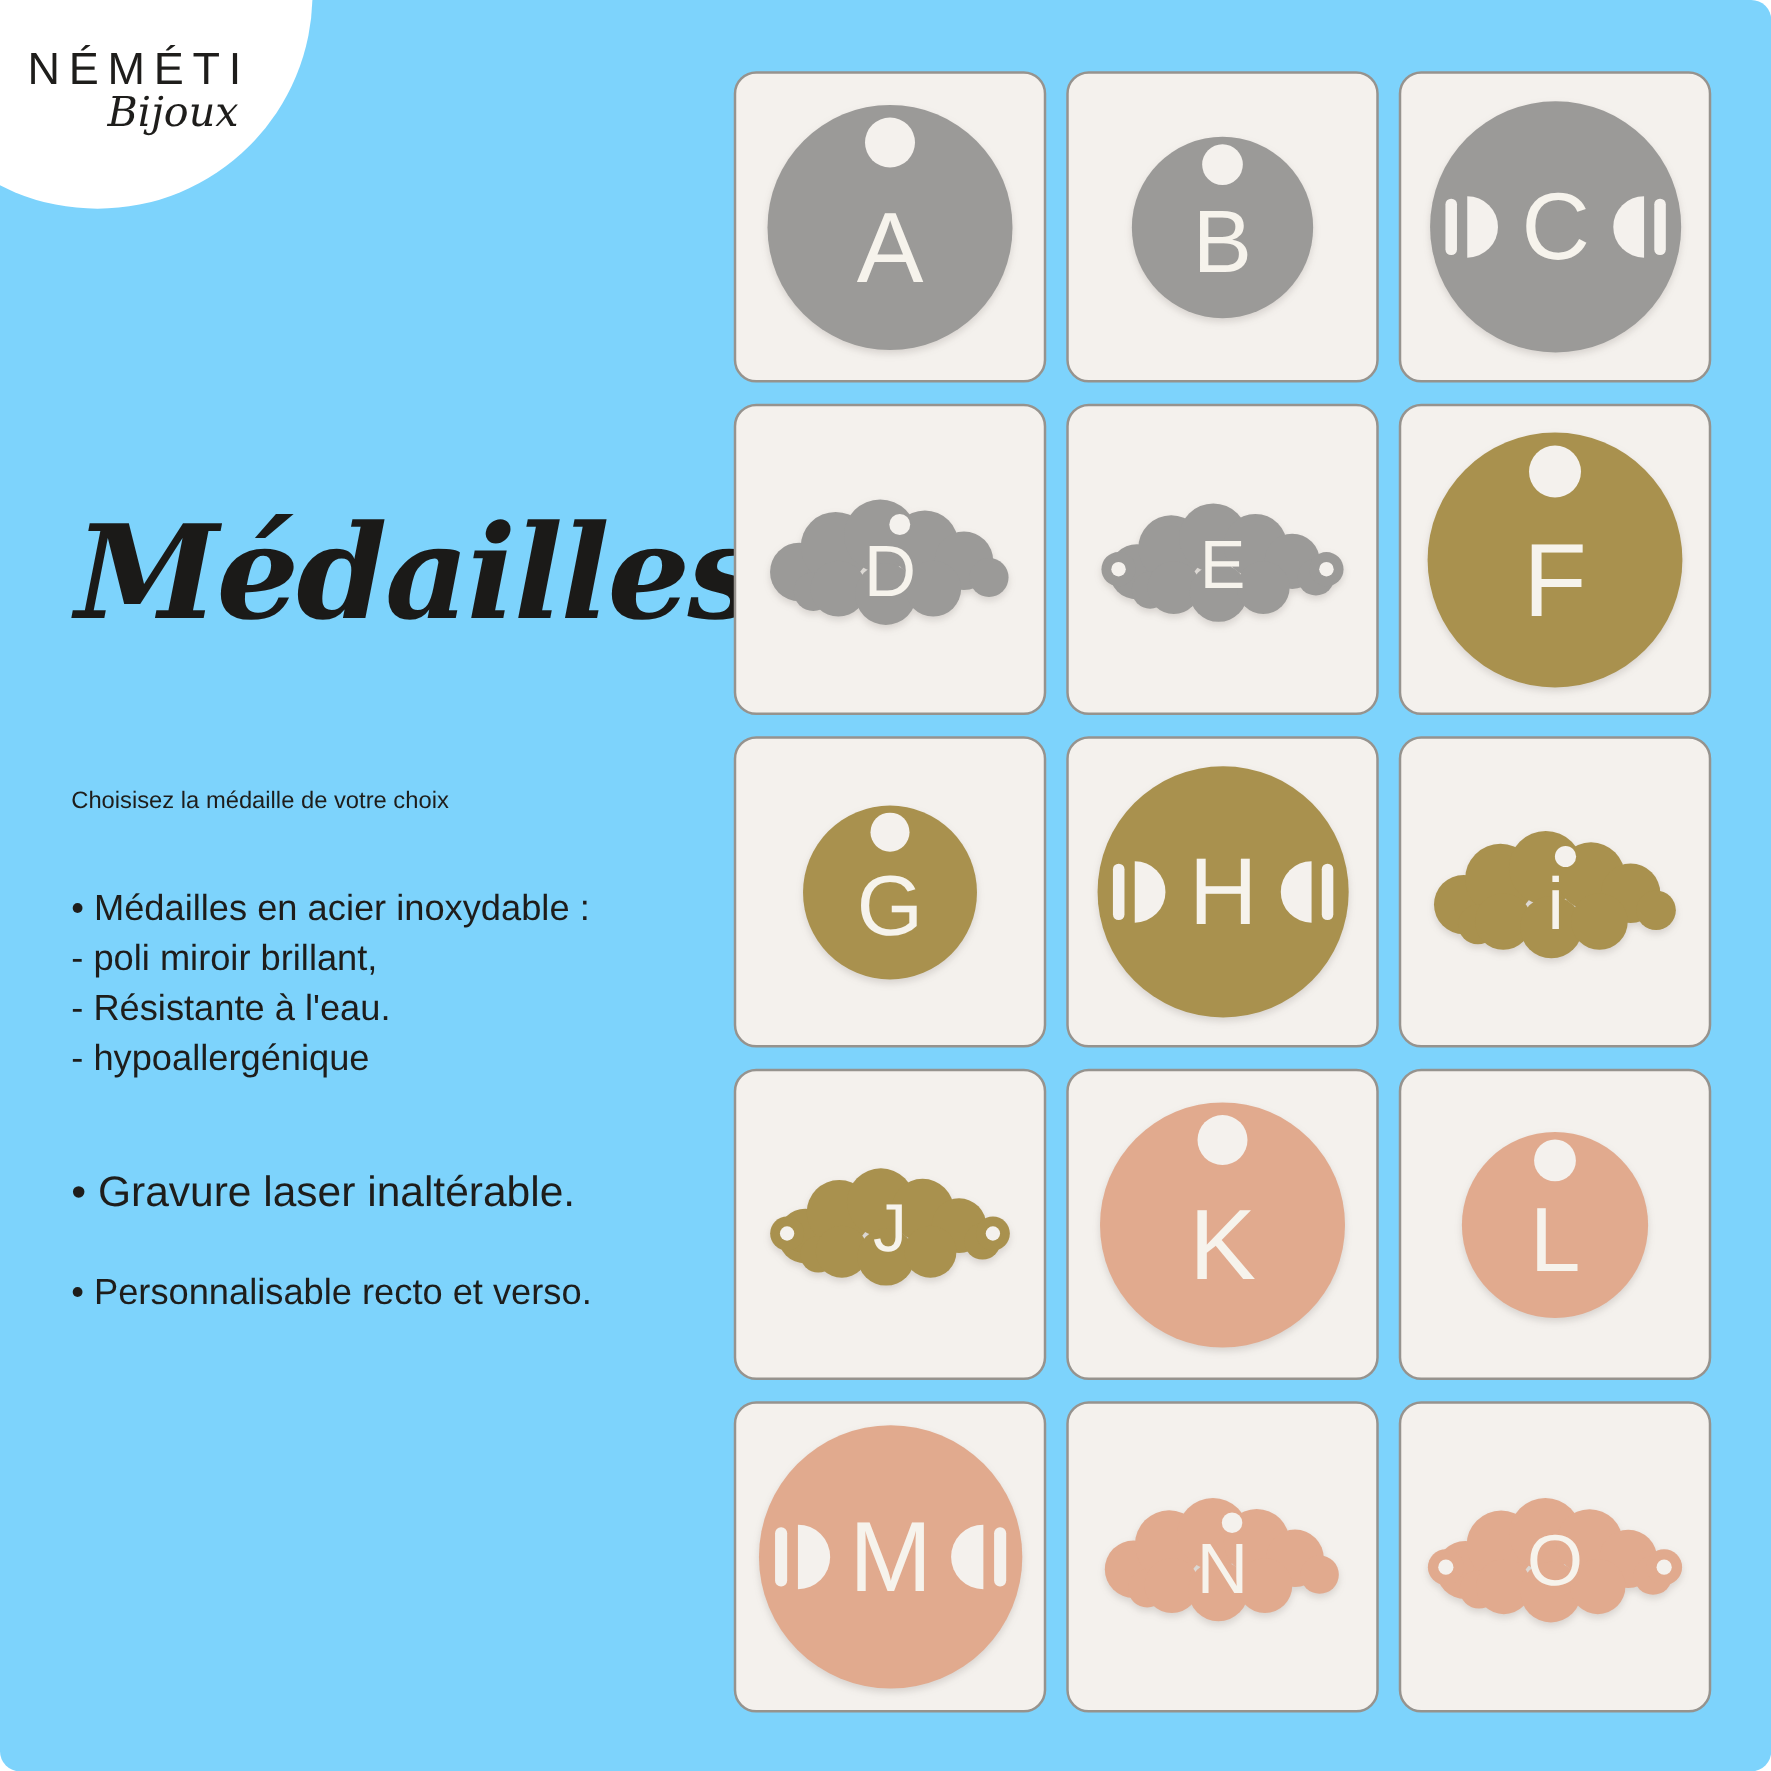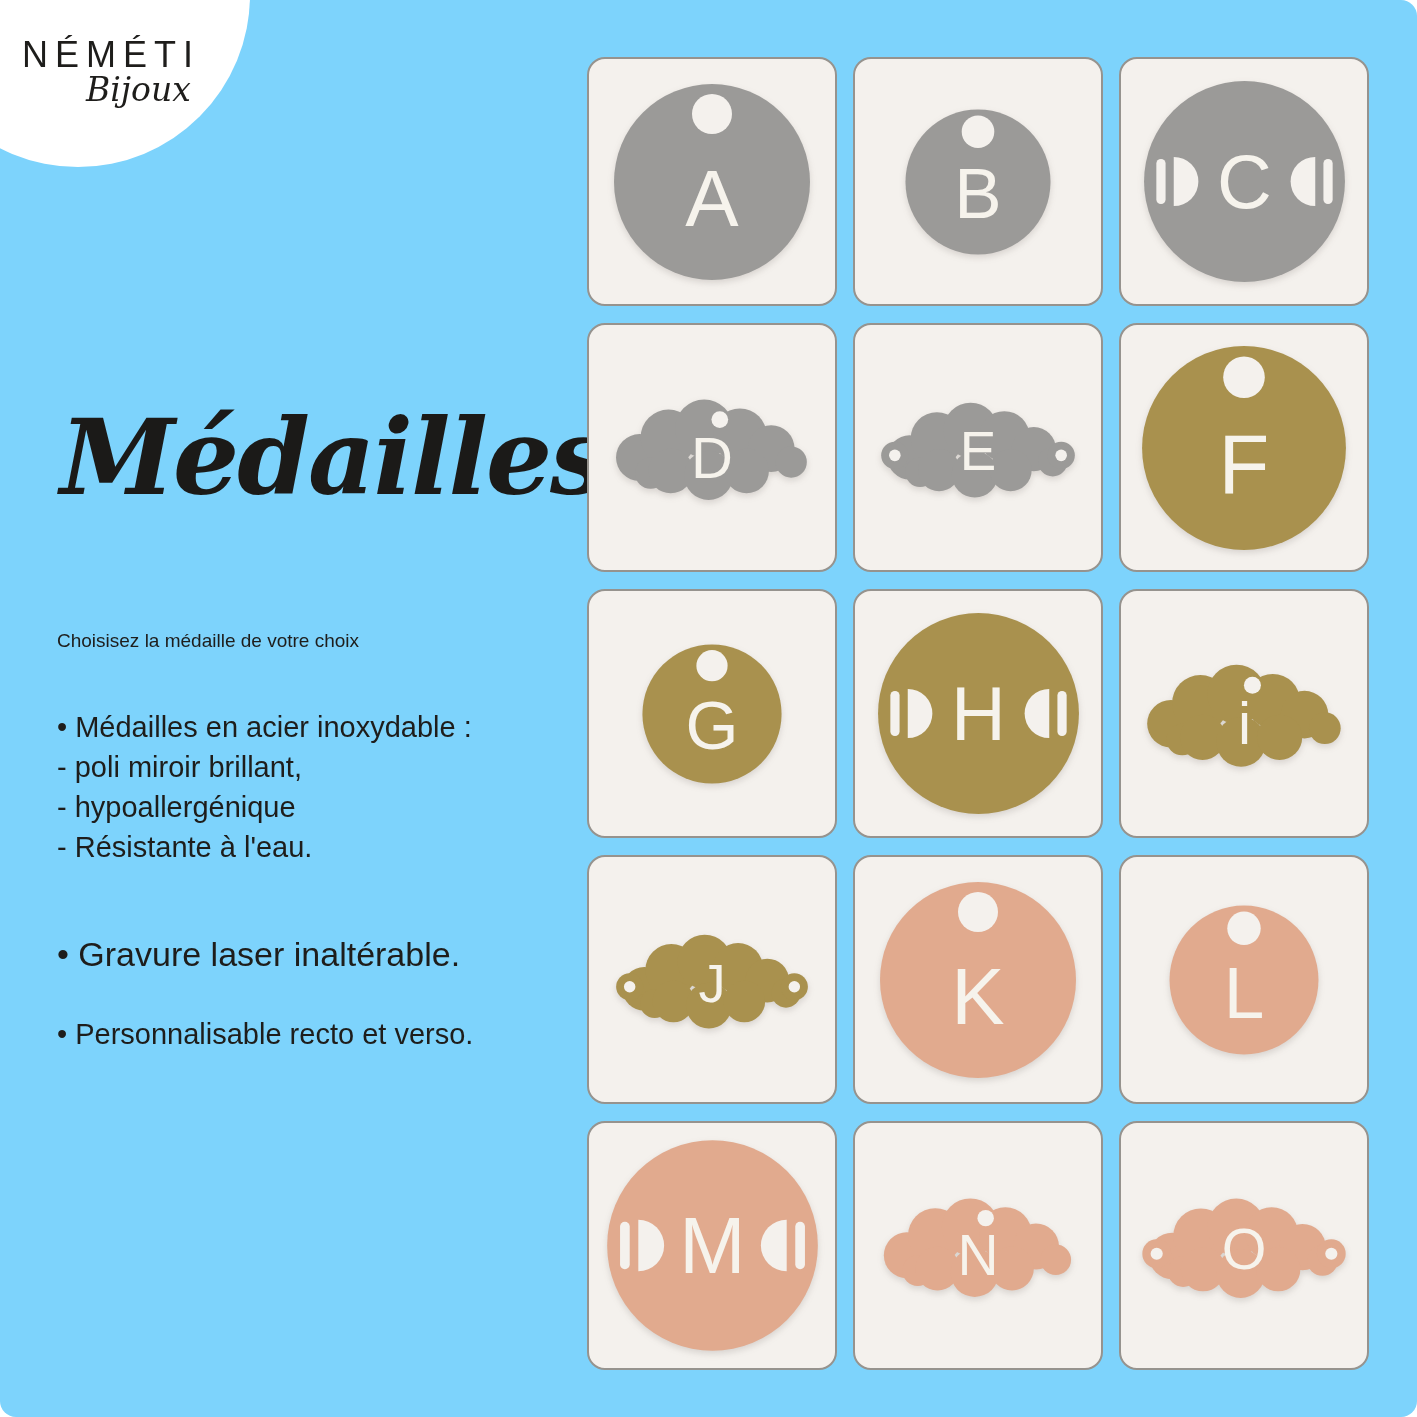--- a/index.html
+++ b/index.html
@@ -51,22 +51,22 @@
   <div class="logo-circle"></div>
   <div class="brand-name">NÉMÉTI</div>
   <div class="brand-tagline">Bijoux</div>
 
   <div class="title">Médailles</div>
 
   <div class="intro">Choisisez la médaille de votre choix</div>
   <div class="features">
     <div>• Médailles en acier inoxydable :</div>
     <div>- poli miroir brillant,</div>
+    <div>- Résistante à l'eau.</div>
     <div>- hypoallergénique</div>
-    <div>- Résistante à l'eau.</div>
   </div>
   <div class="feat-single-1">• Gravure laser inaltérable.</div>
   <div class="feat-single-2">• Personnalisable recto et verso.</div>
 
   <div class="grid">
 
     <div class="cell">
       <svg class="medal" width="200" height="200" viewBox="0 0 100 100">
         <circle cx="50" cy="50" r="49" fill="#9b9a98"></circle>
         <circle class="hole" cx="50" cy="16" r="10"></circle>

